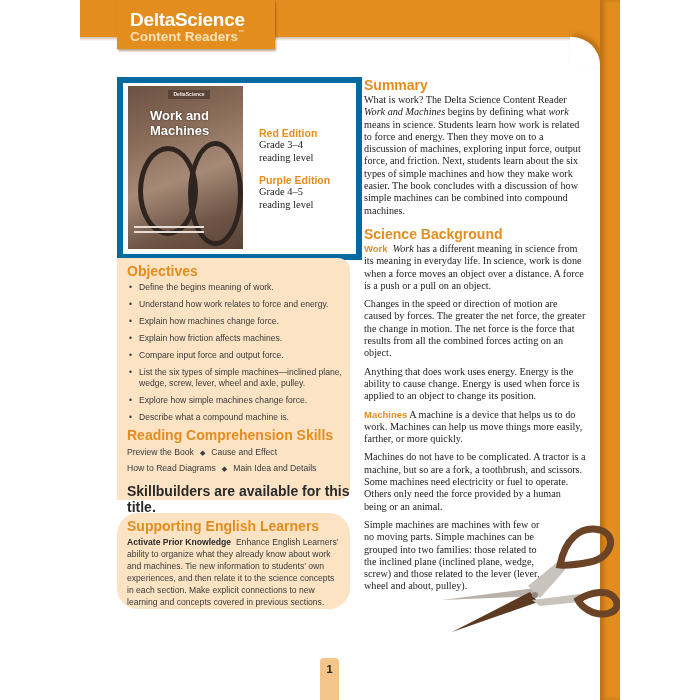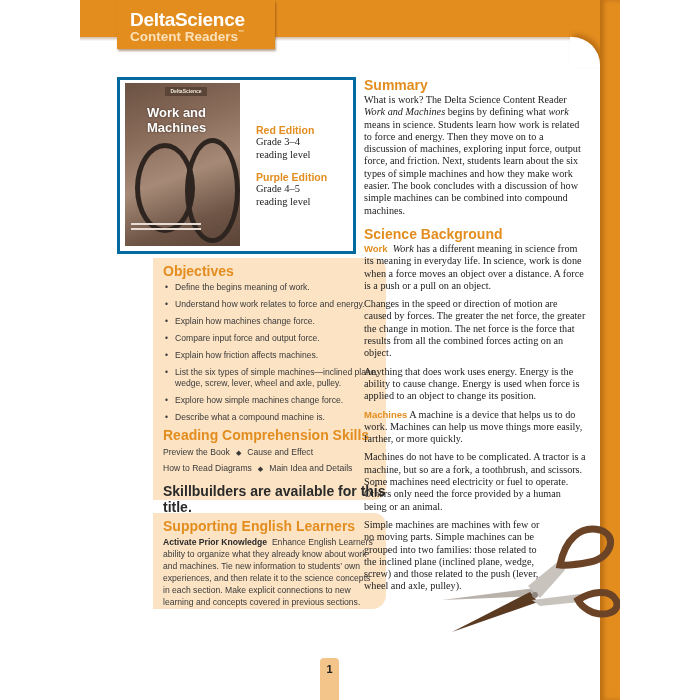--- a/index.html
+++ b/index.html
@@ -7,37 +7,37 @@
   .frame-top { position:absolute; left:80px; top:0; width:540px; height:37px; background:#e38d1f; }
   .frame-right { position:absolute; left:600px; top:0; width:20px; height:700px; background:#e38d1f; box-shadow: inset 4px 0 4px rgba(120,60,0,0.35); }
   .frame-corner { position:absolute; left:570px; top:37px; width:30px; height:30px; background:#e38d1f; }
   .frame-corner-inner { position:absolute; left:570px; top:37px; width:30px; height:30px; background:#fff; border-top-right-radius:28px; box-shadow: 3px -3px 4px rgba(120,60,0,0.35); }
   .frame-top-shadow { position:absolute; left:80px; top:37px; width:490px; height:4px; background:linear-gradient(rgba(120,60,0,0.35), rgba(120,60,0,0)); }
   .logo { position:absolute; left:117px; top:0; width:158px; height:49px; background:#e38d1f; box-shadow: 1px 2px 2px rgba(100,50,0,0.45); }
   .logo-title { position:absolute; left:13px; top:9px; font-weight:bold; font-size:19px; color:#ffffff; letter-spacing:-0.3px; }
   .logo-sub { position:absolute; left:13px; top:29px; font-weight:bold; font-size:13.5px; color:#fbe0b8; }
   .logo-sub sup { font-size:6px; vertical-align:top; }
 
-  .cover-box { position:absolute; left:117px; top:77px; width:233px; height:171px; border:3px solid #0369a1; background:#fff; }
+  .cover-box { position:absolute; left:117px; top:77px; width:233px; height:171px; border:6px solid #0369a1; background:#fff; }
   .cover { position:absolute; left:5px; top:3px; width:115px; height:163px; background:linear-gradient(160deg,#6b5243 0%,#8a6c5a 30%,#a68a77 55%,#6e5546 80%,#5b4336 100%); overflow:hidden; }
   .cover-logo { position:absolute; left:40px; top:4px; width:42px; height:9px; background:#5a4438; color:#f0e6dc; font-size:5px; font-weight:bold; text-align:center; line-height:9px; }
   .cover-title { position:absolute; left:22px; top:22px; color:#ffffff; font-weight:bold; font-size:13px; line-height:15px; text-shadow:0 0 2px #3a2a20; }
   .wheel { position:absolute; border:5px solid #2f2520; border-radius:50%; }
   .wheel1 { left:10px; top:60px; width:50px; height:80px; }
   .wheel2 { left:60px; top:55px; width:45px; height:95px; }
   .cover-caption { position:absolute; left:6px; top:140px; width:70px; height:10px; }
   .cover-caption div { height:2px; background:#e8ddd4; margin-bottom:3px; }
   .editions { position:absolute; left:136px; top:44px; width:95px; }
   .ed-label { font-weight:bold; font-size:10.5px; color:#e38d1f; }
   .ed-text { font-family:"Liberation Serif", serif; font-size:10.5px; color:#222; line-height:12.5px; }
   .ed-gap { height:10px; }
 
-  .box { position:absolute; left:117px; width:233px; background:#fbe3c4; border-radius:0 12px 12px 0;margin-left:36px; }
+  .box { position:absolute; left:117px; width:233px; background:#fbe3c4; border-radius:0 12px 12px 0; }
   .obj-box { top:258px; height:242px; border-top-right-radius:12px; }
-  .sel-box { top:513px; height:96px; border-bottom-right-radius:14px; }
+  .sel-box { top:513px; height:96px; border-bottom-right-radius:14px;border-radius:21px; }
   .box-h { font-weight:bold; color:#e38d1f; font-size:14px; margin:5px 0 0 10px; }
   .obj-list { list-style:none; margin:3px 0 0 0; padding:0 6px 0 10px; }
   .obj-list li { position:relative; padding-left:12px; font-size:8.6px; color:#3a3a3a; line-height:11px; margin-bottom:6px; }
   .obj-list li:before { content:"•"; position:absolute; left:2px; top:0; color:#3a3a3a; }
   .rc-h { margin-top:-2px; }
   .rc-line { font-size:8.6px; color:#3a3a3a; margin:3px 0 0 10px; line-height:12px; }
   .rc-line .dia { font-size:7px; margin:0 6px; }
   .skill { font-size:14px; font-weight:bold; color:#2a2a2a; margin:8px 0 0 10px; }
   .sel-text { font-size:8.6px; color:#3a3a3a; line-height:12px; margin:2px 8px 0 10px; }
   .sel-text b { color:#2a2a2a; }
@@ -96,22 +96,22 @@
     </div>
   </div>
 </div>
 
 <div class="box obj-box">
   <div class="box-h">Objectives</div>
   <ul class="obj-list">
     <li>Define the begins meaning of work.</li>
     <li>Understand how work relates to force and energy.</li>
     <li>Explain how machines change force.</li>
+    <li>Explain how friction affects machines.</li>
     <li>Compare input force and output force.</li>
-    <li>Explain how friction affects machines.</li>
     <li>List the six types of simple machines—inclined plane, wedge, screw, lever, wheel and axle, pulley.</li>
     <li>Explore how simple machines change force.</li>
     <li>Describe what a compound machine is.</li>
   </ul>
   <div class="box-h rc-h">Reading Comprehension Skills</div>
   <div class="rc-line">
     <span>Preview the Book</span><span class="dia">◆</span><span>Cause and Effect</span>
   </div>
   <div class="rc-line">
     <span>How to Read Diagrams</span><span class="dia">◆</span><span>Main Idea and Details</span>
@@ -127,21 +127,21 @@
 <div class="right">
   <div class="rh">Summary</div>
   <p><span>What is work? The Delta Science Content Reader </span><i>Work and Machines</i><span> begins by defining what </span><i>work</i><span> means in science. Students learn how work is related to force and energy. Then they move on to a discussion of machines, exploring input force, output force, and friction. Next, students learn about the six types of simple machines and how they make work easier. The book concludes with a discussion of how simple machines can be combined into compound machines.</span></p>
 
   <div class="rh" style="margin-top:9px">Science Background</div>
   <p><span class="lead">Work</span>&nbsp; <i>Work</i><span> has a different meaning in science from its meaning in everyday life. In science, work is done when a force moves an object over a distance. A force is a push or a pull on an object.</span></p>
   <p>Changes in the speed or direction of motion are caused by forces. The greater the net force, the greater the change in motion. The net force is the force that results from all the combined forces acting on an object.</p>
   <p>Anything that does work uses energy. Energy is the ability to cause change. Energy is used when force is applied to an object to change its position.</p>
   <p><span class="lead">Machines</span><span> A machine is a device that helps us to do work. Machines can help us move things more easily, farther, or more quickly.</span></p>
   <p>Machines do not have to be complicated. A tractor is a machine, but so are a fork, a toothbrush, and scissors. Some machines need electricity or fuel to operate. Others only need the force provided by a human being or an animal.</p>
-  <p class="narrow">Simple machines are machines with few or no moving parts. Simple machines can be grouped into two families: those related to the inclined plane (inclined plane, wedge, screw) and those related to the push (lever, wheel and axle, pulley).</p>
+  <p class="narrow">Simple machines are machines with few or no moving parts. Simple machines can be grouped into two families: those related to the inclined plane (inclined plane, wedge, screw) and those related to the lever (lever, wheel and about, pulley).</p>
 </div>
 
 <svg class="scissors" viewBox="0 0 180 120">
   <polygon points="2,80 95,68 100,76" fill="#b9b2ab"></polygon>
   <polygon points="12,112 90,72 98,82" fill="#5b3a22"></polygon>
   <polygon points="88,66 120,40 125,50 100,78" fill="#c9c3bd"></polygon>
   <polygon points="92,80 140,74 140,82 100,86" fill="#c9c3bd"></polygon>
   <circle cx="95" cy="75" r="3" fill="#8d857e"></circle>
   <path d="M120,45 C125,20 140,5 160,10 C178,15 172,38 150,42 C140,44 130,46 120,45 Z" fill="none" stroke="#6b4326" stroke-width="7"></path>
   <path d="M138,80 C150,72 170,68 176,80 C182,94 160,98 148,90 C143,87 140,84 138,80 Z" fill="none" stroke="#6b4326" stroke-width="7"></path>

